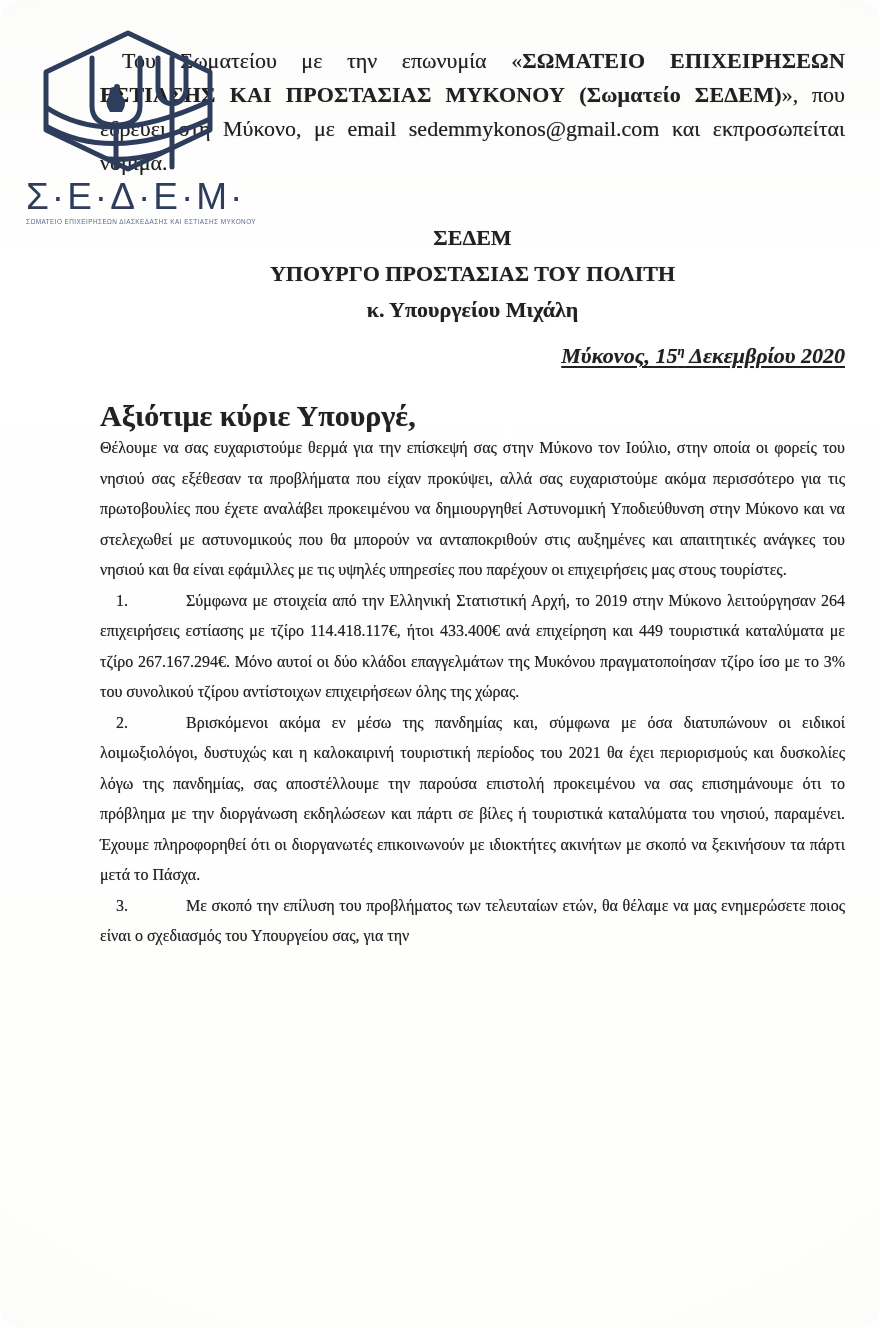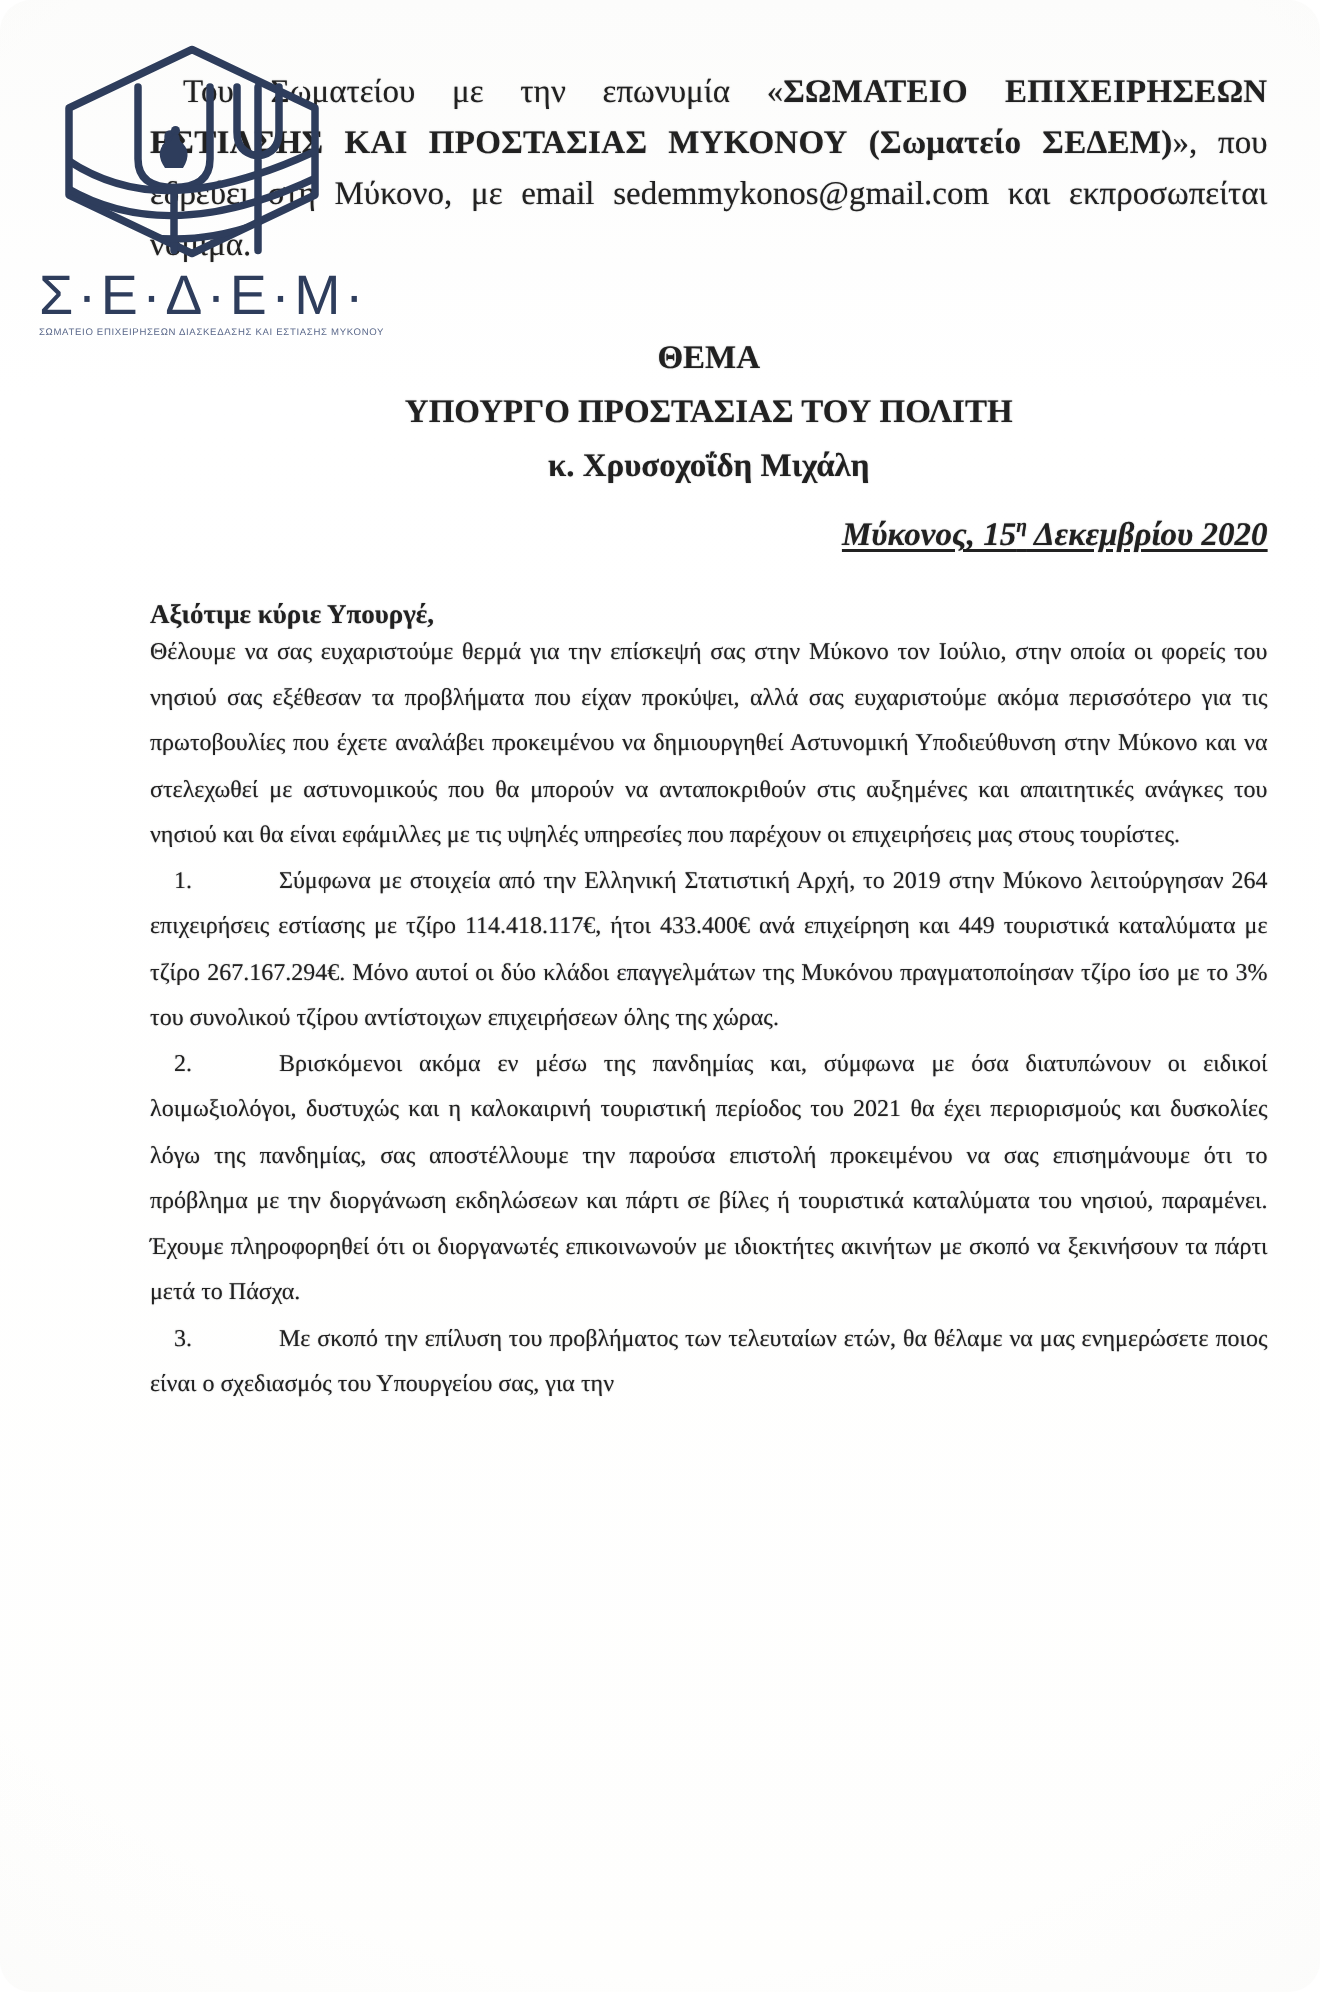--- a/index.html
+++ b/index.html
@@ -64,21 +64,21 @@
   .dateline .dl-inner{
     text-decoration:underline; text-underline-offset:3px;margin-top:16px;
   }
   .dateline sup{font-size:13px;}
   .subject{
     margin:26px 0 0 0; padding-left:22px;
     font-size:22px; font-weight:bold;
   }
   .subject .sp{display:inline-block;width:12px;}
   .salutation{
-    margin:30px 0 0 0; font-size:18px; font-weight:bold;
+    margin:30px 0 0 0; font-size:30px; font-weight:bold;
   }
   .body-para{
     margin:0; font-size:16px; line-height:30.5px;
     text-align:justify;
   }
   .num{
     display:inline-block; width:86px; padding-left:16px;
     box-sizing:border-box;
   }
 </style>
@@ -116,23 +116,23 @@
       </g>
     </svg>
     <div class="wordmark">Σ·Ε·Δ·Ε·Μ·</div>
     <div class="tagline">ΣΩΜΑΤΕΙΟ ΕΠΙΧΕΙΡΗΣΕΩΝ ΔΙΑΣΚΕΔΑΣΗΣ ΚΑΙ ΕΣΤΙΑΣΗΣ ΜΥΚΟΝΟΥ</div>
   </div>
 
 
   <p class="intro"><span>Του Σωματείου με την επωνυμία «</span><b>ΣΩΜΑΤΕΙΟ ΕΠΙΧΕΙΡΗΣΕΩΝ ΕΣΤΙΑΣΗΣ ΚΑΙ ΠΡΟΣΤΑΣΙΑΣ ΜΥΚΟΝΟΥ (Σωματείο ΣΕΔΕΜ)</b><span>», που εδρεύει στη Μύκονο, με email sedemmykonos@gmail.com και εκπροσωπείται νόμιμα.</span></p>
 
   <div class="recipient">
-    <div>ΘΕΜΑ</div>
+    <div>ΣΕΔΕΜ</div>
     <div>ΥΠΟΥΡΓΟ ΠΡΟΣΤΑΣΙΑΣ ΤΟΥ ΠΟΛΙΤΗ</div>
-    <div>κ. Χρυσοχοΐδη Μιχάλη</div>
+    <div>κ. Υπουργείου Μιχάλη</div>
   </div>
 
   <div class="dateline"><span class="dl-inner"><span>Μύκονος, 15</span><sup>η</sup><span> Δεκεμβρίου 2020</span></span></div>
 
 
   <div class="salutation">Αξιότιμε κύριε Υπουργέ,</div>
 
   <p class="body-para"><span>Θέλουμε να σας ευχαριστούμε θερμά για την επίσκεψή σας στην Μύκονο τον Ιούλιο, στην οποία οι φορείς του νησιού σας εξέθεσαν τα προβλήματα που είχαν προκύψει, αλλά  σας ευχαριστούμε ακόμα περισσότερο για τις πρωτοβουλίες που έχετε αναλάβει προκειμένου να δημιουργηθεί Αστυνομική Υποδιεύθυνση στην Μύκονο και να στελεχωθεί με αστυνομικούς που θα μπορούν να ανταποκριθούν στις αυξημένες και απαιτητικές ανάγκες του νησιού και θα είναι εφάμιλλες με τις υψηλές υπηρεσίες που παρέχουν οι επιχειρήσεις μας στους τουρίστες.</span></p>
 
   <p class="body-para"><span class="num">1.</span><span>Σύμφωνα με στοιχεία από την Ελληνική Στατιστική Αρχή, το 2019 στην Μύκονο λειτούργησαν 264 επιχειρήσεις εστίασης με τζίρο 114.418.117€, ήτοι 433.400€ ανά επιχείρηση και 449 τουριστικά καταλύματα με τζίρο 267.167.294€. Μόνο αυτοί οι δύο κλάδοι επαγγελμάτων της Μυκόνου πραγματοποίησαν τζίρο ίσο με το 3% του συνολικού τζίρου αντίστοιχων επιχειρήσεων όλης της χώρας.</span></p>

